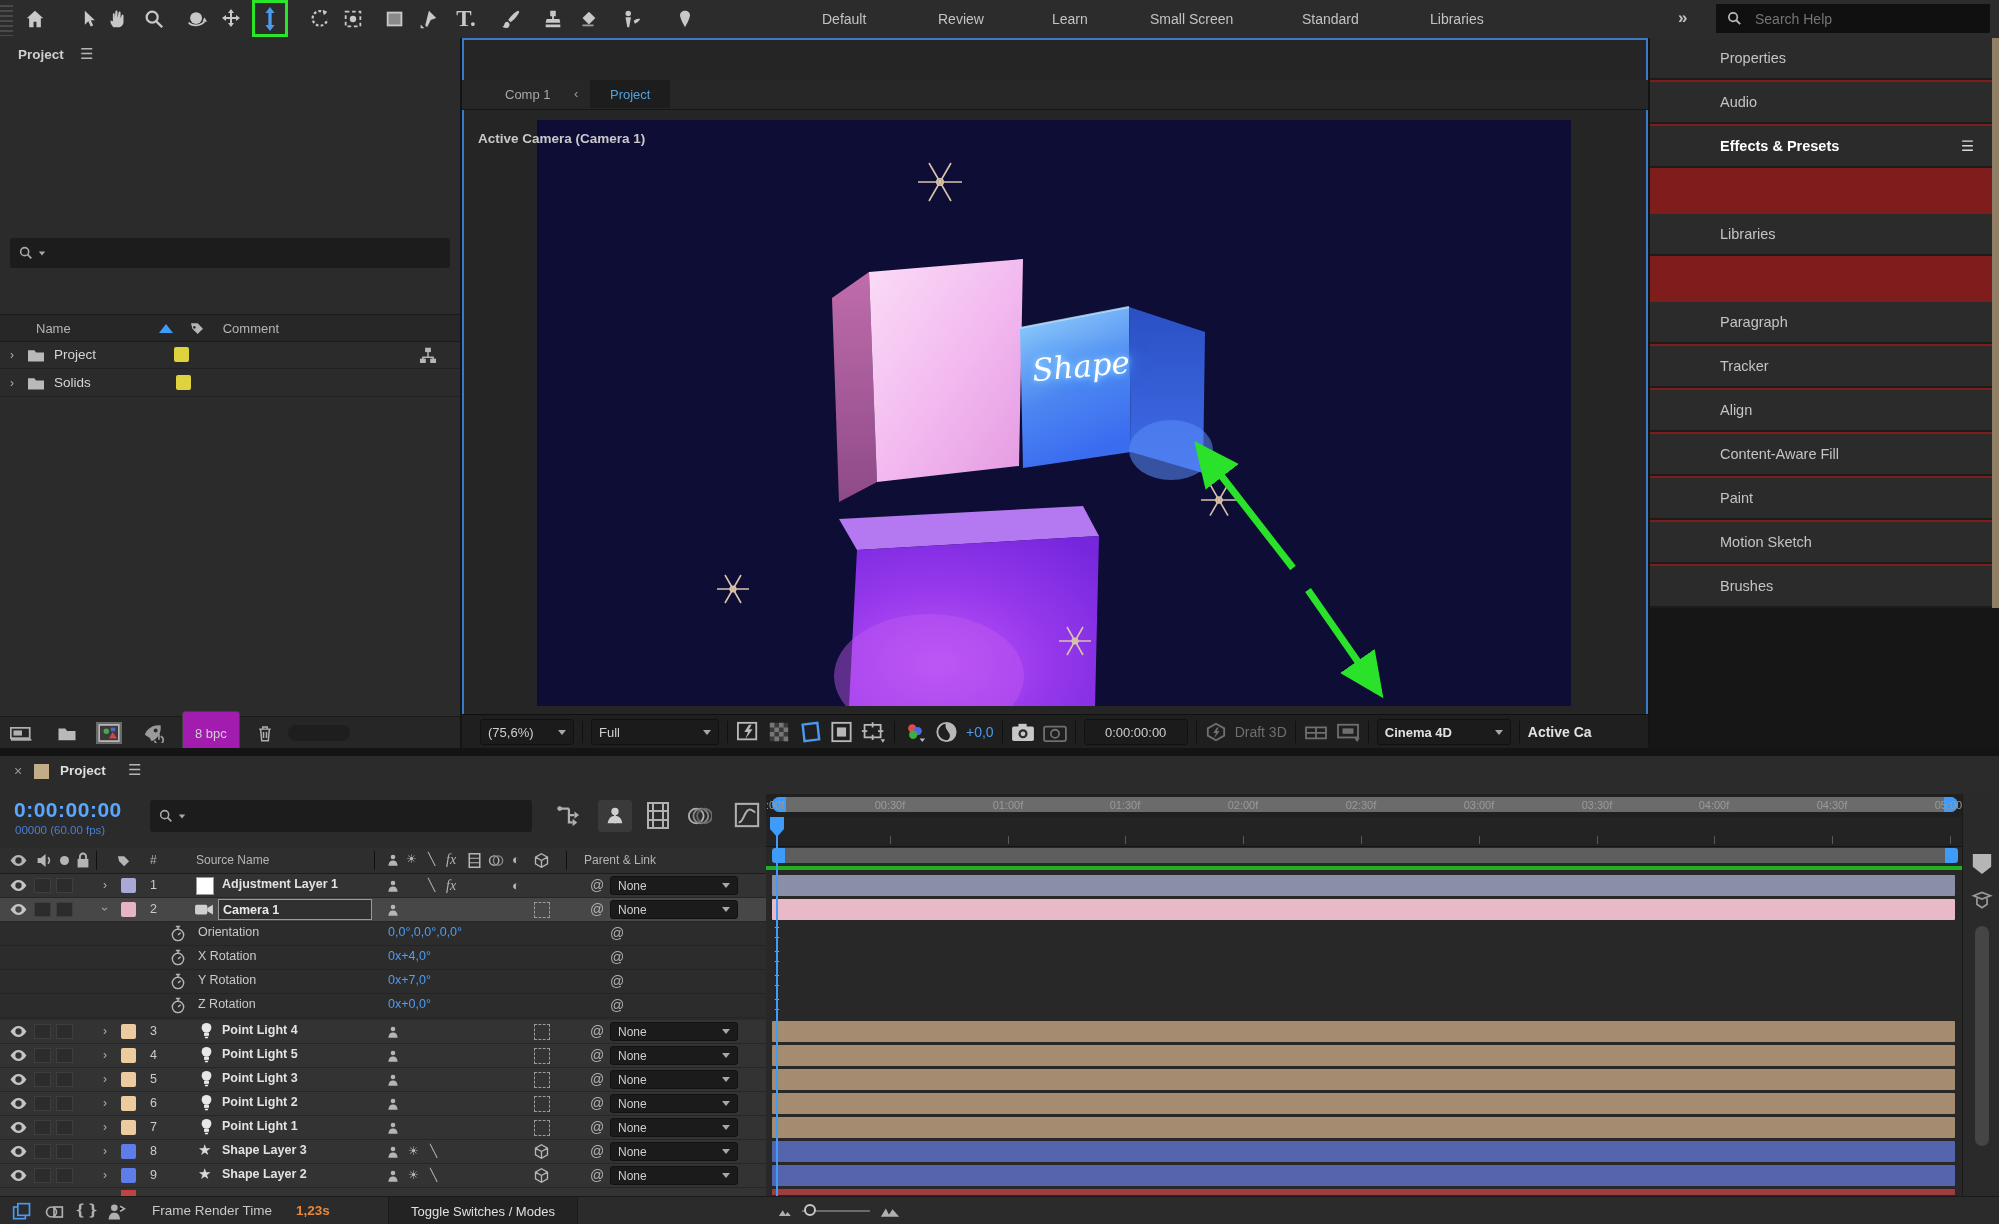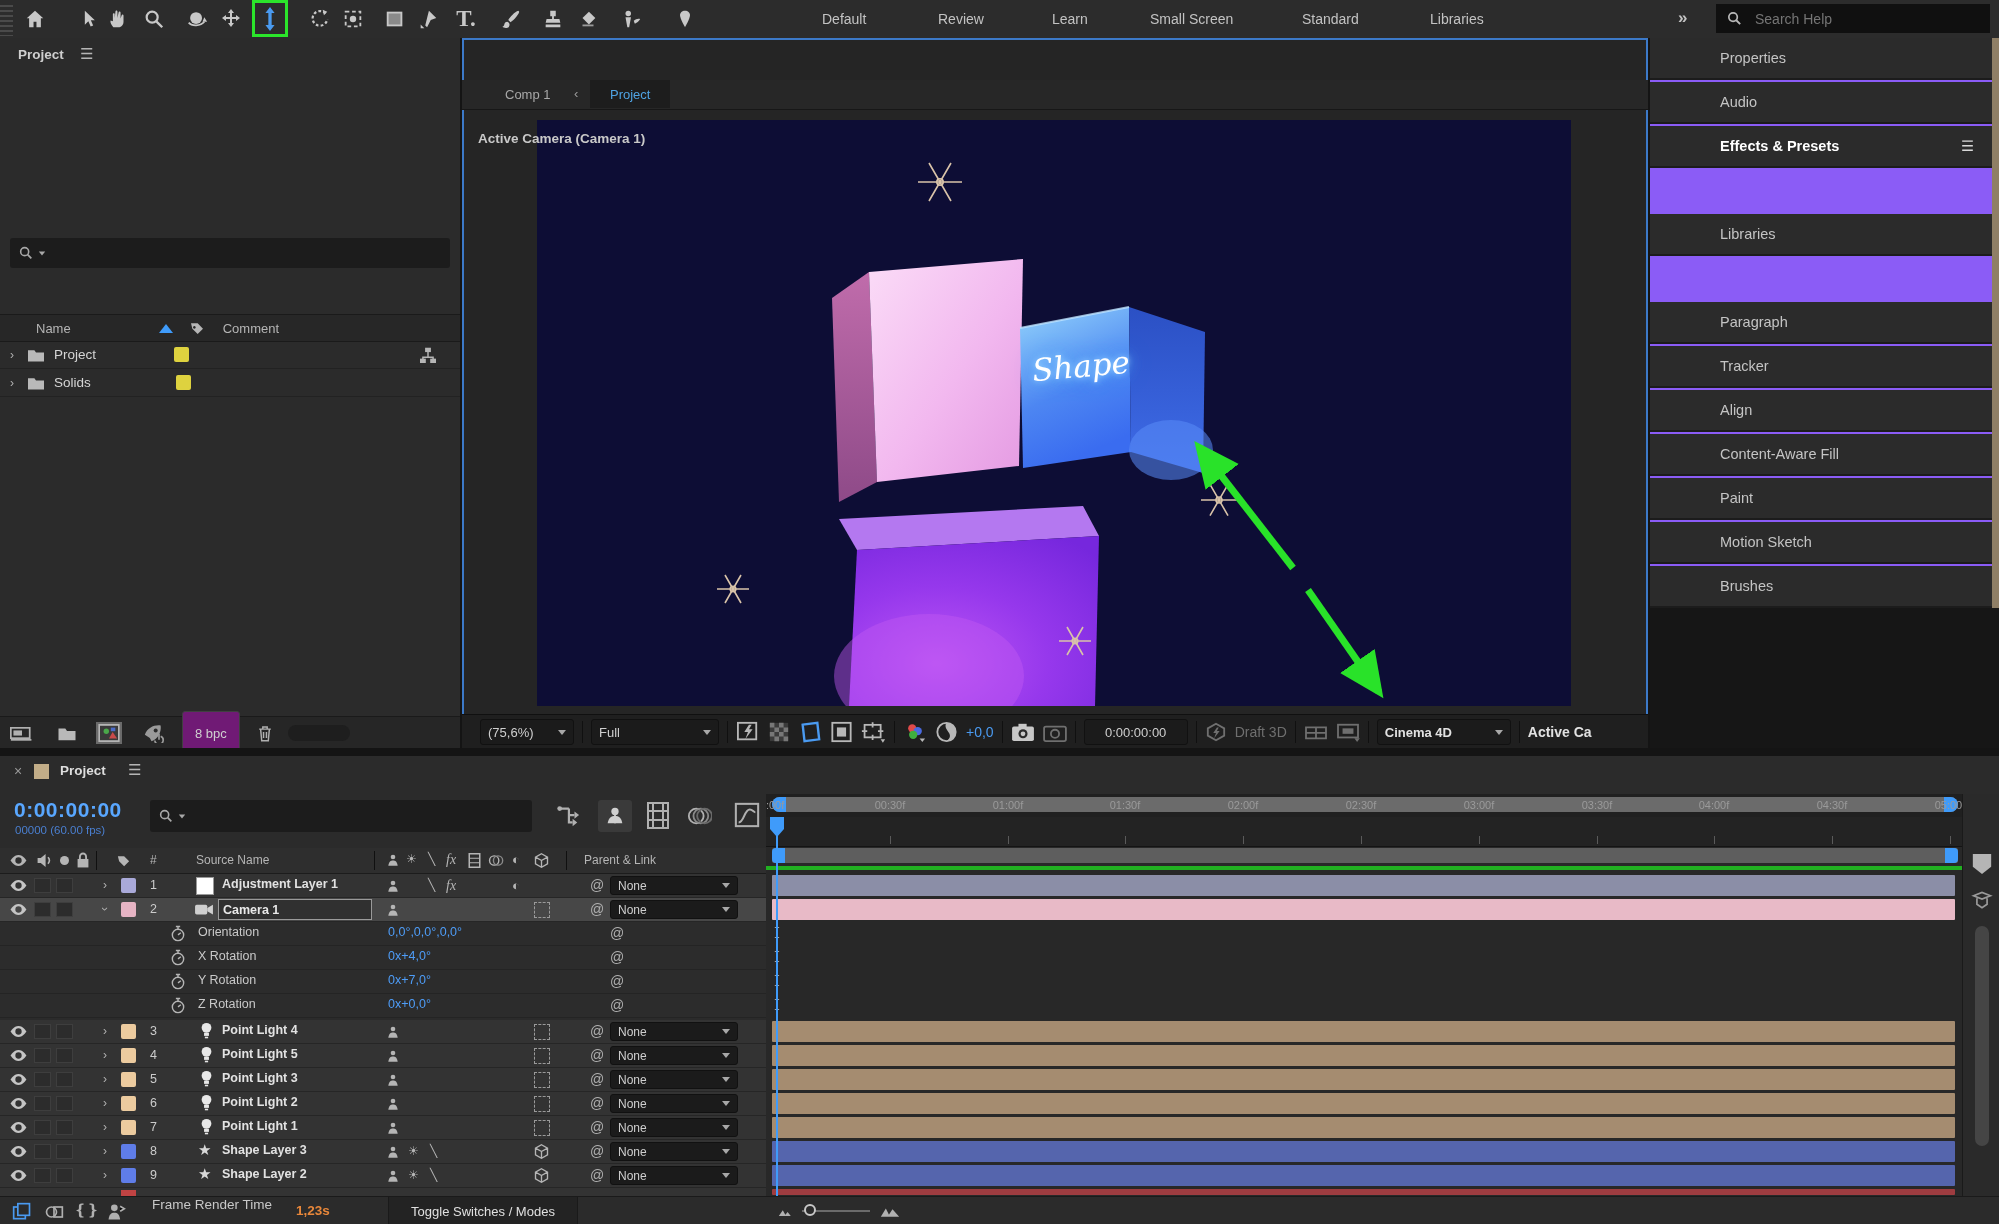--- a/index.html
+++ b/index.html
@@ -33,21 +33,21 @@
   
   .cpanel{left:462px;top:38px;width:1186px;height:710px;background:#252525;outline:2px solid #3c79c8;outline-offset:-2px;}
   .ctabrow{left:462px;top:80px;width:1186px;height:29px;background:#272727;border-bottom:1px solid #171717;}
   .canvas{left:537px;top:120px;width:1034px;height:586px;background:#0d0d35;overflow:hidden;}
   .shapetext{font-family:"DejaVu Serif",serif;font-style:italic;font-size:31px;color:#ffffff;
              text-shadow:0 0 6px #9fd8ff,0 0 14px #6ab8ff,0 0 22px #3f8fff;transform:rotate(-5deg);}
   .vtb{left:462px;top:714px;width:1186px;height:34px;background:#1f1f1f;border-top:1px solid #101010;display:flex;align-items:center;}
   .vtb .it{margin-left:8px;}
   .dim{color:#6f6f6f;}
   
-  .dock{left:1650px;top:38px;width:349px;height:568px;background:#8b5cf6;}
+  .dock{left:1650px;top:38px;width:349px;height:568px;background:#7f1d1d;}
   .ditem{position:absolute;left:0;width:342px;height:42px;background:#2b2b2b;border-bottom:2px solid #1c1c1c;
          display:flex;align-items:center;padding-left:70px;box-sizing:border-box;color:#c4c4c4;font-size:14.5px;}
   
   .tl{left:0;top:756px;width:1999px;height:468px;background:#2b2b2b;}
   .tc-big{color:#59a7ff;font-weight:bold;font-size:21px;letter-spacing:.5px;}
   .tc-small{color:#4a7fd0;font-size:11.5px;}
   .colhead{left:0;top:848px;width:766px;height:25px;background:#2e2e2e;border-bottom:1px solid #1c1c1c;color:#b5b5b5;font-size:12px;}
   .lrow{left:0;width:766px;height:23px;background:#333333;border-bottom:1px solid #262626;}
   .lrow.sel{background:#474747;}
   .prowt{left:0;width:766px;height:23px;background:#2c2c2c;border-bottom:1px solid #242424;}
@@ -245,21 +245,21 @@
             <circle cx="9" cy="8" r="3" fill="#4aa84a"></circle>
             <path fill="#c84a4a" d="M12 16l4-7 5 7z"></path>
             <rect x="14" y="4" width="5" height="4" fill="#4a6ac8"></rect>
           </svg>
         </span>
       <svg class="ic" style="margin-left:22px" width="24" height="20" viewBox="0 0 28 24">
           <path fill="#9a9a9a" d="M3 14C6 6 14 2 22 3c1 8-3 16-11 19l-2-4z"></path>
           <circle cx="16" cy="9" r="2.4" fill="#2b2b2b"></circle>
           <path fill="none" stroke="#9a9a9a" stroke-width="2" d="M22 16a5 5 0 1 1-7 5M20 13v7"></path>
         </svg>
-      <span style="margin-left:16px;background:#701a75;border:1px solid #404040;border-radius:3px;padding:14px 12px;color:#cfcfcf">8 bpc</span>
+      <span style="margin-left:16px;background:#a21caf;border:1px solid #404040;border-radius:3px;padding:14px 12px;color:#cfcfcf">8 bpc</span>
       <svg class="ic" style="margin-left:16px" width="18" height="19" viewBox="0 0 24 26">
           <path fill="none" stroke="#b0b0b0" stroke-width="2" d="M4 7h16M9 7V4h6v3M6 7l1.5 16h9L18 7M10 11v8M14 11v8"></path>
         </svg>
       <span style="margin-left:14px;width:62px;height:16px;background:#1e1e1e;border-radius:8px;display:inline-block"></span>
     </div>
   </div>
 
   <div class="abs cpanel"></div>
   <div class="abs ctabrow">
     <span class="abs" style="left:43px;top:7px;color:#a8a8a8;font-size:13px">Comp 1</span>
@@ -901,21 +901,21 @@
     <svg class="abs ic" style="left:44px;top:5px" width="20" height="20" viewBox="0 0 24 24">
         <circle cx="9" cy="12" r="6" fill="none" stroke="#b0b0b0" stroke-width="2"></circle>
         <rect x="12" y="6" width="10" height="12" fill="none" stroke="#b0b0b0" stroke-width="2"></rect>
       </svg>
     <span class="abs" style="left:74px;top:4px;color:#b0b0b0;font-size:15px">❴❵</span>
     <svg class="abs ic" style="left:106px;top:5px" width="20" height="20" viewBox="0 0 24 24">
         <circle cx="10" cy="7" r="4" fill="#b0b0b0"></circle>
         <path fill="#b0b0b0" d="M3 21c1-6 3-8 7-8s6 2 7 8z"></path>
         <path stroke="#b0b0b0" stroke-width="2" d="M17 5l5 3-5 3"></path>
       </svg>
-    <span class="abs" style="left:152px;top:0;color:#c8c8c8;font-size:13.5px">Frame Render Time</span>
+    <span class="abs" style="left:152px;top:6px;color:#c8c8c8;font-size:13.5px">Frame Render Time</span>
     <span class="abs" style="left:296px;top:6px;color:#e8873a;font-size:13.5px;font-weight:bold">1,23s</span>
     <div class="abs tglbox" style="left:388px;top:0;width:188px">
       <span>Toggle Switches / Modes</span>
       </div>
 
     <svg class="abs ic" style="left:778px;top:9px" width="16" height="11" viewBox="0 0 20 13">
         <path fill="#b0b0b0" d="M1 12L6 5l4 7zM8 12l4-5 4 5z"></path>
       </svg>
     <div class="abs" style="left:802px;top:13px;width:68px;height:2px;background:#6a6a6a"></div>
     <span class="abs" style="left:804px;top:7px;width:12px;height:12px;border:2px solid #c8c8c8;border-radius:50%;box-sizing:border-box;background:#2b2b2b"></span>

